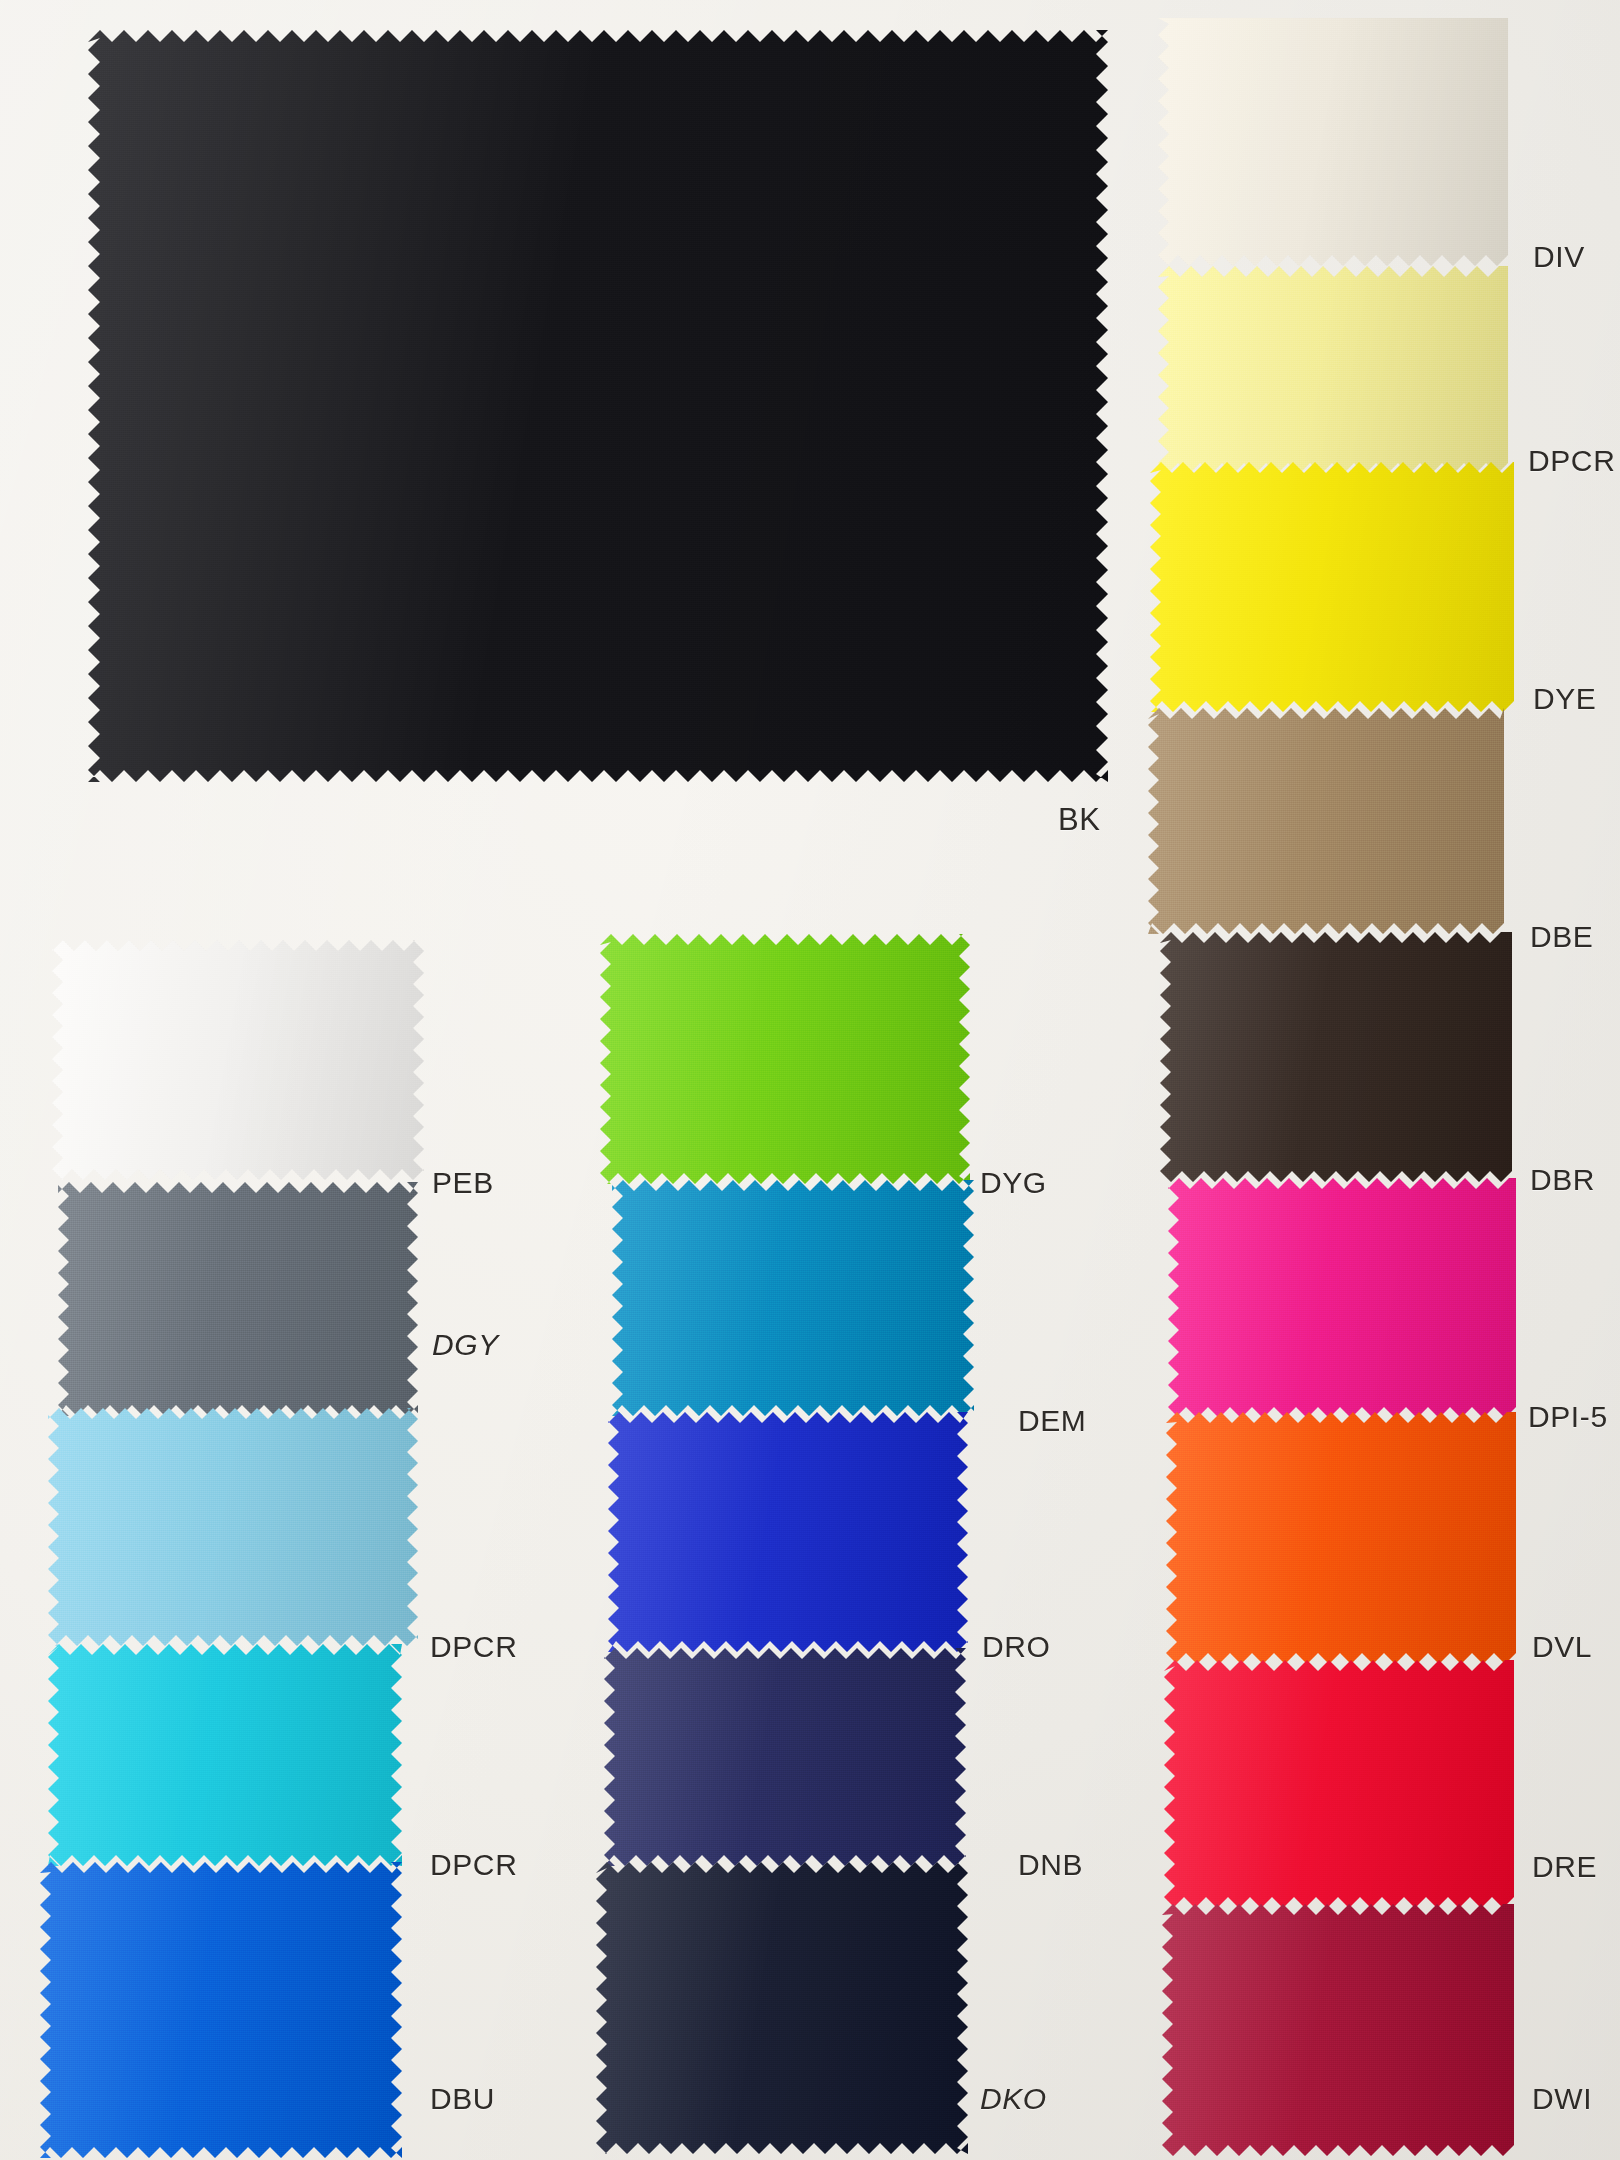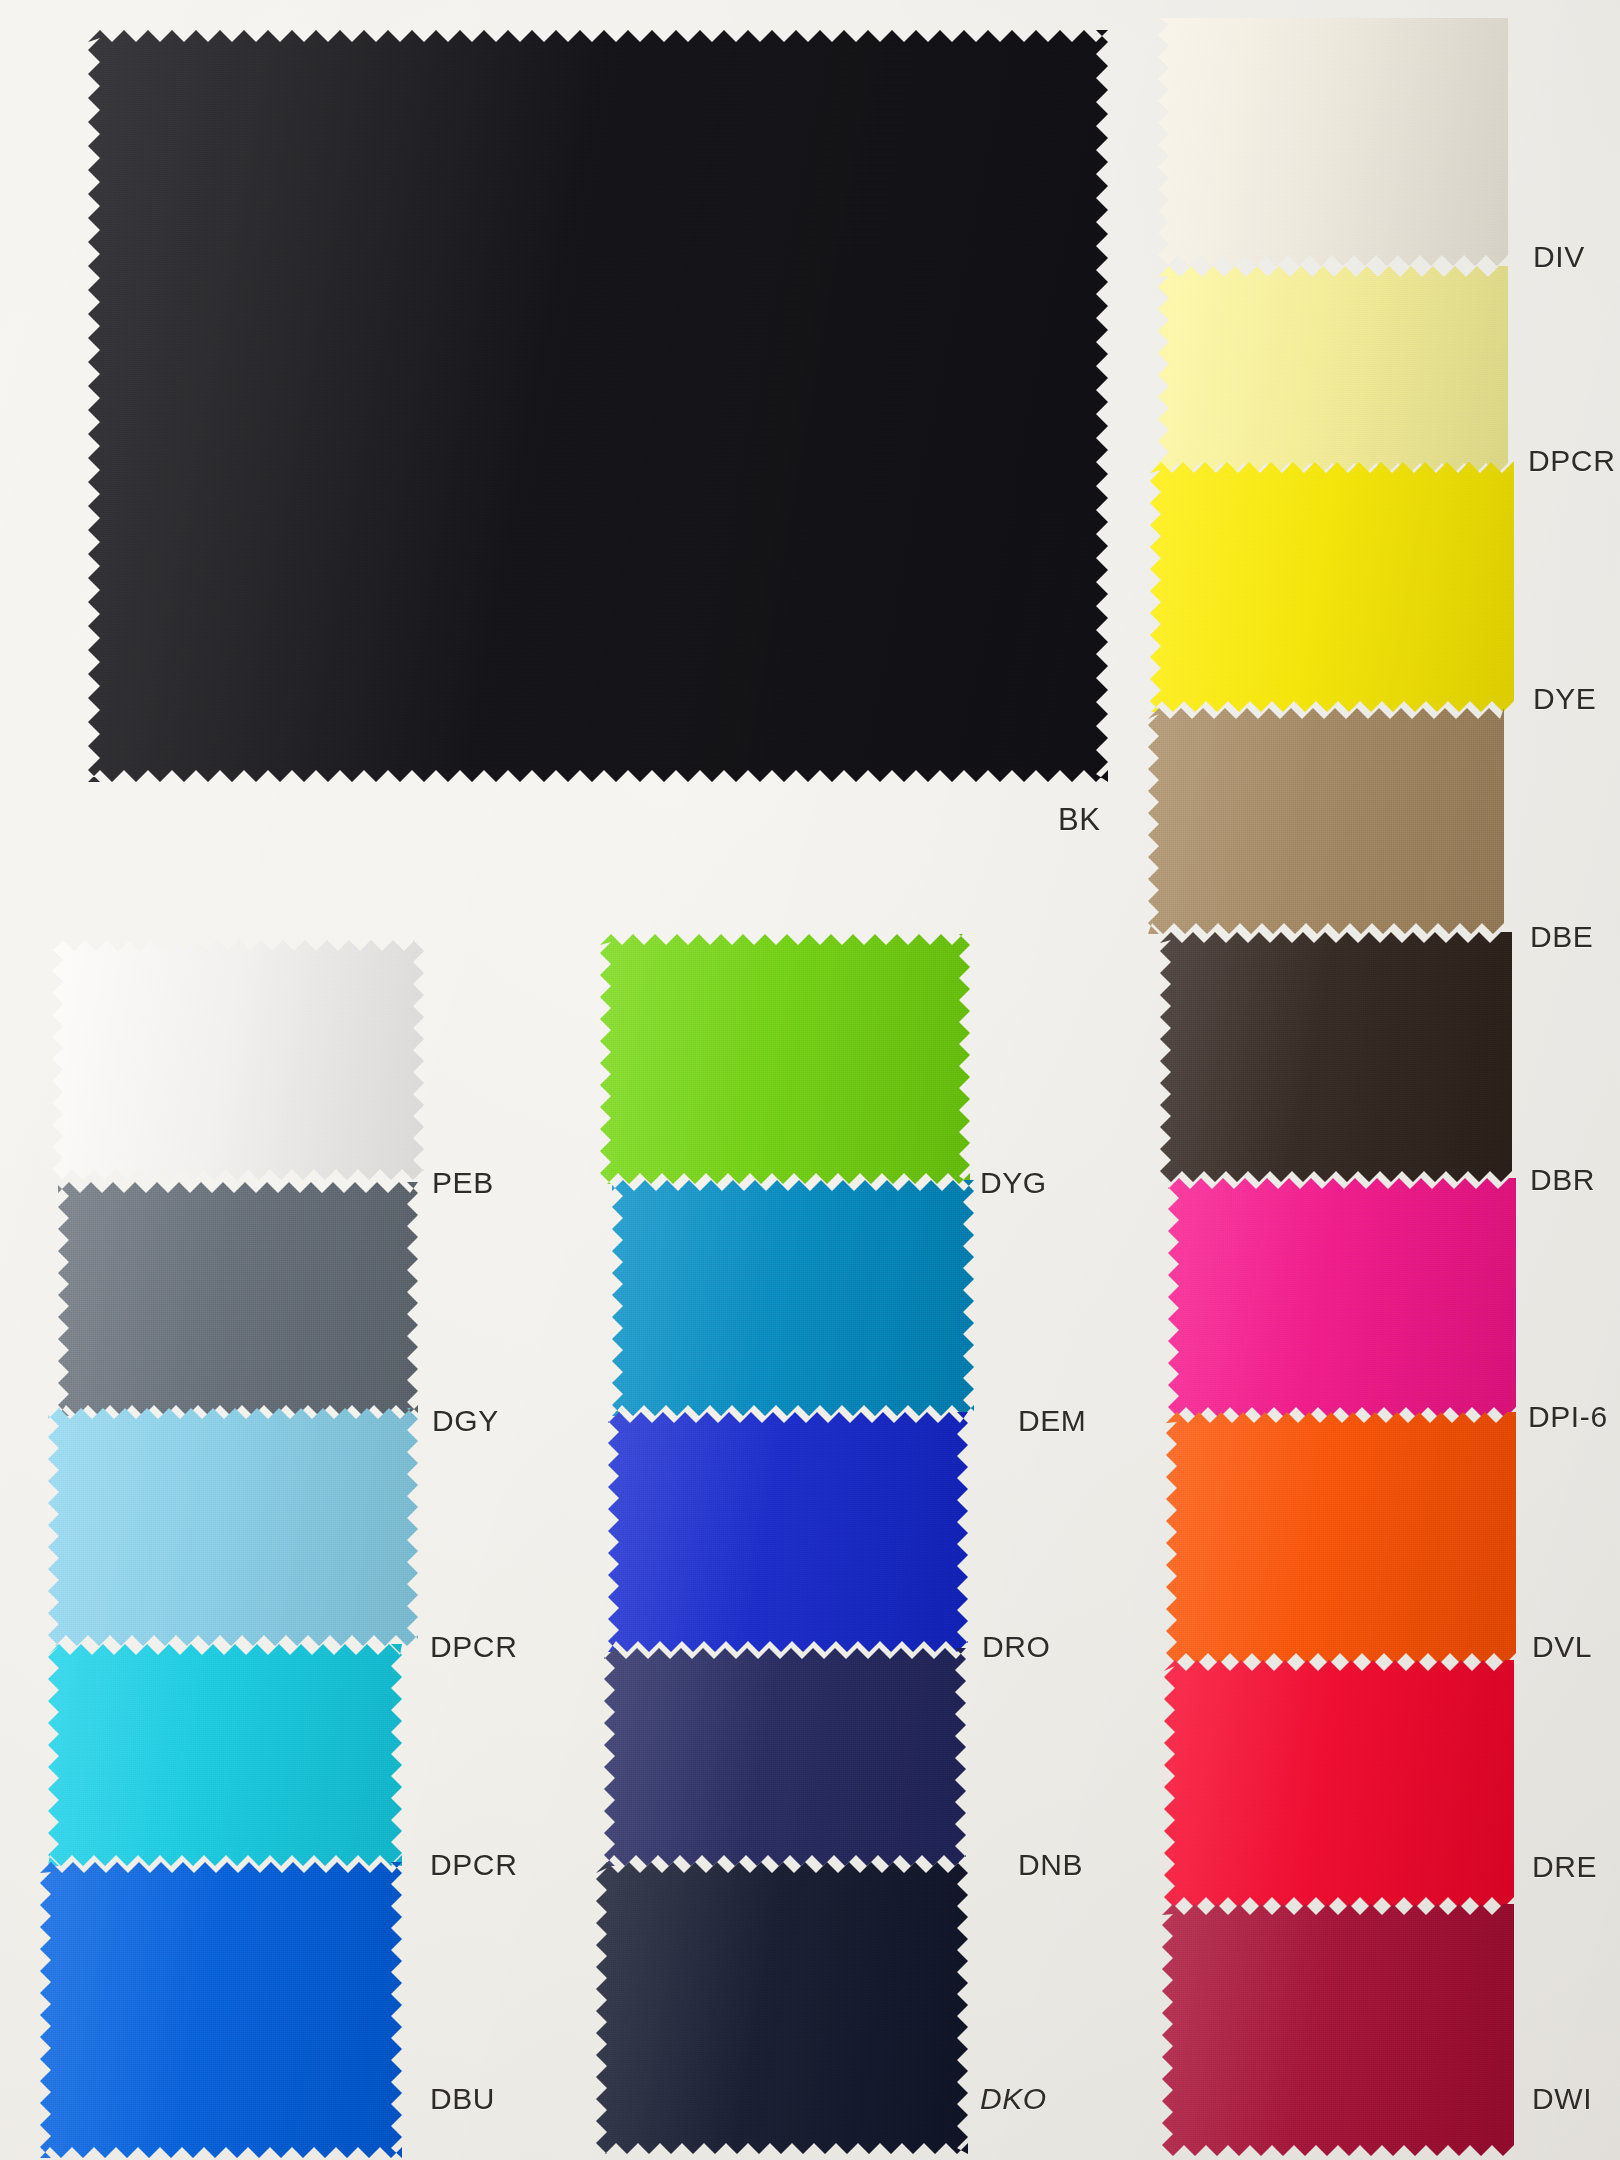--- a/index.html
+++ b/index.html
@@ -102,21 +102,21 @@
     <div class="cloth" style="background: linear-gradient(100deg, rgb(66, 54, 48) 0%, rgb(56, 44, 38) 42%, rgb(44, 32, 26) 100%); clip-path: polygon(0px 11px, 11px 0px, 22px 11px, 33px 0px, 44px 11px, 55px 0px, 66px 11px, 77px 0px, 88px 11px, 99px 0px, 110px 11px, 121px 0px, 132px 11px, 143px 0px, 154px 11px, 165px 0px, 176px 11px, 187px 0px, 198px 11px, 209px 0px, 220px 11px, 231px 0px, 242px 11px, 253px 0px, 264px 11px, 275px 0px, 286px 11px, 297px 0px, 308px 11px, 319px 0px, 330px 11px, 341px 0px, 352px 0px, 352px 250px, 352px 239px, 341px 250px, 330px 239px, 319px 250px, 308px 239px, 297px 250px, 286px 239px, 275px 250px, 264px 239px, 253px 250px, 242px 239px, 231px 250px, 220px 239px, 209px 250px, 198px 239px, 187px 250px, 176px 239px, 165px 250px, 154px 239px, 143px 250px, 132px 239px, 121px 250px, 110px 239px, 99px 250px, 88px 239px, 77px 250px, 66px 239px, 55px 250px, 44px 239px, 33px 250px, 22px 239px, 11px 250px, 0px 250px, 11px 250px, 0px 239px, 11px 228px, 0px 217px, 11px 206px, 0px 195px, 11px 184px, 0px 173px, 11px 162px, 0px 151px, 11px 140px, 0px 129px, 11px 118px, 0px 107px, 11px 96px, 0px 85px, 11px 74px, 0px 63px, 11px 52px, 0px 41px, 11px 30px, 0px 19px, 11px 8px); filter: drop-shadow(rgba(0, 0, 0, 0.22) 0px 2px 3px);"></div>
     <div class="tex" style="clip-path: polygon(0px 11px, 11px 0px, 22px 11px, 33px 0px, 44px 11px, 55px 0px, 66px 11px, 77px 0px, 88px 11px, 99px 0px, 110px 11px, 121px 0px, 132px 11px, 143px 0px, 154px 11px, 165px 0px, 176px 11px, 187px 0px, 198px 11px, 209px 0px, 220px 11px, 231px 0px, 242px 11px, 253px 0px, 264px 11px, 275px 0px, 286px 11px, 297px 0px, 308px 11px, 319px 0px, 330px 11px, 341px 0px, 352px 0px, 352px 250px, 352px 239px, 341px 250px, 330px 239px, 319px 250px, 308px 239px, 297px 250px, 286px 239px, 275px 250px, 264px 239px, 253px 250px, 242px 239px, 231px 250px, 220px 239px, 209px 250px, 198px 239px, 187px 250px, 176px 239px, 165px 250px, 154px 239px, 143px 250px, 132px 239px, 121px 250px, 110px 239px, 99px 250px, 88px 239px, 77px 250px, 66px 239px, 55px 250px, 44px 239px, 33px 250px, 22px 239px, 11px 250px, 0px 250px, 11px 250px, 0px 239px, 11px 228px, 0px 217px, 11px 206px, 0px 195px, 11px 184px, 0px 173px, 11px 162px, 0px 151px, 11px 140px, 0px 129px, 11px 118px, 0px 107px, 11px 96px, 0px 85px, 11px 74px, 0px 63px, 11px 52px, 0px 41px, 11px 30px, 0px 19px, 11px 8px);"></div>
     <div class="sheen" style="clip-path: polygon(0px 11px, 11px 0px, 22px 11px, 33px 0px, 44px 11px, 55px 0px, 66px 11px, 77px 0px, 88px 11px, 99px 0px, 110px 11px, 121px 0px, 132px 11px, 143px 0px, 154px 11px, 165px 0px, 176px 11px, 187px 0px, 198px 11px, 209px 0px, 220px 11px, 231px 0px, 242px 11px, 253px 0px, 264px 11px, 275px 0px, 286px 11px, 297px 0px, 308px 11px, 319px 0px, 330px 11px, 341px 0px, 352px 0px, 352px 250px, 352px 239px, 341px 250px, 330px 239px, 319px 250px, 308px 239px, 297px 250px, 286px 239px, 275px 250px, 264px 239px, 253px 250px, 242px 239px, 231px 250px, 220px 239px, 209px 250px, 198px 239px, 187px 250px, 176px 239px, 165px 250px, 154px 239px, 143px 250px, 132px 239px, 121px 250px, 110px 239px, 99px 250px, 88px 239px, 77px 250px, 66px 239px, 55px 250px, 44px 239px, 33px 250px, 22px 239px, 11px 250px, 0px 250px, 11px 250px, 0px 239px, 11px 228px, 0px 217px, 11px 206px, 0px 195px, 11px 184px, 0px 173px, 11px 162px, 0px 151px, 11px 140px, 0px 129px, 11px 118px, 0px 107px, 11px 96px, 0px 85px, 11px 74px, 0px 63px, 11px 52px, 0px 41px, 11px 30px, 0px 19px, 11px 8px);"></div>
   </div>
 <div class="label" style="left: 1530px; top: 1163px;">DBR</div>
 <div class="swatch" style="left: 1168px; top: 1178px; width: 348px; height: 240px; z-index: 15;">
     <div class="cloth" style="background: linear-gradient(100deg, rgb(250, 40, 150) 0%, rgb(240, 30, 140) 42%, rgb(228, 18, 128) 100%); clip-path: polygon(0px 11px, 11px 0px, 22px 11px, 33px 0px, 44px 11px, 55px 0px, 66px 11px, 77px 0px, 88px 11px, 99px 0px, 110px 11px, 121px 0px, 132px 11px, 143px 0px, 154px 11px, 165px 0px, 176px 11px, 187px 0px, 198px 11px, 209px 0px, 220px 11px, 231px 0px, 242px 11px, 253px 0px, 264px 11px, 275px 0px, 286px 11px, 297px 0px, 308px 11px, 319px 0px, 330px 11px, 341px 0px, 348px 0px, 348px 240px, 348px 229px, 337px 240px, 326px 229px, 315px 240px, 304px 229px, 293px 240px, 282px 229px, 271px 240px, 260px 229px, 249px 240px, 238px 229px, 227px 240px, 216px 229px, 205px 240px, 194px 229px, 183px 240px, 172px 229px, 161px 240px, 150px 229px, 139px 240px, 128px 229px, 117px 240px, 106px 229px, 95px 240px, 84px 229px, 73px 240px, 62px 229px, 51px 240px, 40px 229px, 29px 240px, 18px 229px, 7px 240px, 0px 240px, 11px 240px, 0px 229px, 11px 218px, 0px 207px, 11px 196px, 0px 185px, 11px 174px, 0px 163px, 11px 152px, 0px 141px, 11px 130px, 0px 119px, 11px 108px, 0px 97px, 11px 86px, 0px 75px, 11px 64px, 0px 53px, 11px 42px, 0px 31px, 11px 20px, 0px 9px); filter: drop-shadow(rgba(0, 0, 0, 0.22) 0px 2px 3px);"></div>
     <div class="tex" style="clip-path: polygon(0px 11px, 11px 0px, 22px 11px, 33px 0px, 44px 11px, 55px 0px, 66px 11px, 77px 0px, 88px 11px, 99px 0px, 110px 11px, 121px 0px, 132px 11px, 143px 0px, 154px 11px, 165px 0px, 176px 11px, 187px 0px, 198px 11px, 209px 0px, 220px 11px, 231px 0px, 242px 11px, 253px 0px, 264px 11px, 275px 0px, 286px 11px, 297px 0px, 308px 11px, 319px 0px, 330px 11px, 341px 0px, 348px 0px, 348px 240px, 348px 229px, 337px 240px, 326px 229px, 315px 240px, 304px 229px, 293px 240px, 282px 229px, 271px 240px, 260px 229px, 249px 240px, 238px 229px, 227px 240px, 216px 229px, 205px 240px, 194px 229px, 183px 240px, 172px 229px, 161px 240px, 150px 229px, 139px 240px, 128px 229px, 117px 240px, 106px 229px, 95px 240px, 84px 229px, 73px 240px, 62px 229px, 51px 240px, 40px 229px, 29px 240px, 18px 229px, 7px 240px, 0px 240px, 11px 240px, 0px 229px, 11px 218px, 0px 207px, 11px 196px, 0px 185px, 11px 174px, 0px 163px, 11px 152px, 0px 141px, 11px 130px, 0px 119px, 11px 108px, 0px 97px, 11px 86px, 0px 75px, 11px 64px, 0px 53px, 11px 42px, 0px 31px, 11px 20px, 0px 9px);"></div>
     <div class="sheen" style="clip-path: polygon(0px 11px, 11px 0px, 22px 11px, 33px 0px, 44px 11px, 55px 0px, 66px 11px, 77px 0px, 88px 11px, 99px 0px, 110px 11px, 121px 0px, 132px 11px, 143px 0px, 154px 11px, 165px 0px, 176px 11px, 187px 0px, 198px 11px, 209px 0px, 220px 11px, 231px 0px, 242px 11px, 253px 0px, 264px 11px, 275px 0px, 286px 11px, 297px 0px, 308px 11px, 319px 0px, 330px 11px, 341px 0px, 348px 0px, 348px 240px, 348px 229px, 337px 240px, 326px 229px, 315px 240px, 304px 229px, 293px 240px, 282px 229px, 271px 240px, 260px 229px, 249px 240px, 238px 229px, 227px 240px, 216px 229px, 205px 240px, 194px 229px, 183px 240px, 172px 229px, 161px 240px, 150px 229px, 139px 240px, 128px 229px, 117px 240px, 106px 229px, 95px 240px, 84px 229px, 73px 240px, 62px 229px, 51px 240px, 40px 229px, 29px 240px, 18px 229px, 7px 240px, 0px 240px, 11px 240px, 0px 229px, 11px 218px, 0px 207px, 11px 196px, 0px 185px, 11px 174px, 0px 163px, 11px 152px, 0px 141px, 11px 130px, 0px 119px, 11px 108px, 0px 97px, 11px 86px, 0px 75px, 11px 64px, 0px 53px, 11px 42px, 0px 31px, 11px 20px, 0px 9px);"></div>
   </div>
-<div class="label" style="left: 1528px; top: 1400px;">DPI-6</div>
+<div class="label" style="left: 1528px; top: 1400px;">DPI-5</div>
 <div class="swatch" style="left: 1166px; top: 1412px; width: 350px; height: 252px; z-index: 16;">
     <div class="cloth" style="background: linear-gradient(100deg, rgb(255, 96, 22) 0%, rgb(247, 86, 12) 42%, rgb(235, 74, 0) 100%); clip-path: polygon(0px 11px, 11px 0px, 22px 11px, 33px 0px, 44px 11px, 55px 0px, 66px 11px, 77px 0px, 88px 11px, 99px 0px, 110px 11px, 121px 0px, 132px 11px, 143px 0px, 154px 11px, 165px 0px, 176px 11px, 187px 0px, 198px 11px, 209px 0px, 220px 11px, 231px 0px, 242px 11px, 253px 0px, 264px 11px, 275px 0px, 286px 11px, 297px 0px, 308px 11px, 319px 0px, 330px 11px, 341px 0px, 350px 0px, 350px 252px, 350px 241px, 339px 252px, 328px 241px, 317px 252px, 306px 241px, 295px 252px, 284px 241px, 273px 252px, 262px 241px, 251px 252px, 240px 241px, 229px 252px, 218px 241px, 207px 252px, 196px 241px, 185px 252px, 174px 241px, 163px 252px, 152px 241px, 141px 252px, 130px 241px, 119px 252px, 108px 241px, 97px 252px, 86px 241px, 75px 252px, 64px 241px, 53px 252px, 42px 241px, 31px 252px, 20px 241px, 9px 252px, 0px 252px, 11px 252px, 0px 241px, 11px 230px, 0px 219px, 11px 208px, 0px 197px, 11px 186px, 0px 175px, 11px 164px, 0px 153px, 11px 142px, 0px 131px, 11px 120px, 0px 109px, 11px 98px, 0px 87px, 11px 76px, 0px 65px, 11px 54px, 0px 43px, 11px 32px, 0px 21px, 11px 10px); filter: drop-shadow(rgba(0, 0, 0, 0.22) 0px 2px 3px);"></div>
     <div class="tex" style="clip-path: polygon(0px 11px, 11px 0px, 22px 11px, 33px 0px, 44px 11px, 55px 0px, 66px 11px, 77px 0px, 88px 11px, 99px 0px, 110px 11px, 121px 0px, 132px 11px, 143px 0px, 154px 11px, 165px 0px, 176px 11px, 187px 0px, 198px 11px, 209px 0px, 220px 11px, 231px 0px, 242px 11px, 253px 0px, 264px 11px, 275px 0px, 286px 11px, 297px 0px, 308px 11px, 319px 0px, 330px 11px, 341px 0px, 350px 0px, 350px 252px, 350px 241px, 339px 252px, 328px 241px, 317px 252px, 306px 241px, 295px 252px, 284px 241px, 273px 252px, 262px 241px, 251px 252px, 240px 241px, 229px 252px, 218px 241px, 207px 252px, 196px 241px, 185px 252px, 174px 241px, 163px 252px, 152px 241px, 141px 252px, 130px 241px, 119px 252px, 108px 241px, 97px 252px, 86px 241px, 75px 252px, 64px 241px, 53px 252px, 42px 241px, 31px 252px, 20px 241px, 9px 252px, 0px 252px, 11px 252px, 0px 241px, 11px 230px, 0px 219px, 11px 208px, 0px 197px, 11px 186px, 0px 175px, 11px 164px, 0px 153px, 11px 142px, 0px 131px, 11px 120px, 0px 109px, 11px 98px, 0px 87px, 11px 76px, 0px 65px, 11px 54px, 0px 43px, 11px 32px, 0px 21px, 11px 10px);"></div>
     <div class="sheen" style="clip-path: polygon(0px 11px, 11px 0px, 22px 11px, 33px 0px, 44px 11px, 55px 0px, 66px 11px, 77px 0px, 88px 11px, 99px 0px, 110px 11px, 121px 0px, 132px 11px, 143px 0px, 154px 11px, 165px 0px, 176px 11px, 187px 0px, 198px 11px, 209px 0px, 220px 11px, 231px 0px, 242px 11px, 253px 0px, 264px 11px, 275px 0px, 286px 11px, 297px 0px, 308px 11px, 319px 0px, 330px 11px, 341px 0px, 350px 0px, 350px 252px, 350px 241px, 339px 252px, 328px 241px, 317px 252px, 306px 241px, 295px 252px, 284px 241px, 273px 252px, 262px 241px, 251px 252px, 240px 241px, 229px 252px, 218px 241px, 207px 252px, 196px 241px, 185px 252px, 174px 241px, 163px 252px, 152px 241px, 141px 252px, 130px 241px, 119px 252px, 108px 241px, 97px 252px, 86px 241px, 75px 252px, 64px 241px, 53px 252px, 42px 241px, 31px 252px, 20px 241px, 9px 252px, 0px 252px, 11px 252px, 0px 241px, 11px 230px, 0px 219px, 11px 208px, 0px 197px, 11px 186px, 0px 175px, 11px 164px, 0px 153px, 11px 142px, 0px 131px, 11px 120px, 0px 109px, 11px 98px, 0px 87px, 11px 76px, 0px 65px, 11px 54px, 0px 43px, 11px 32px, 0px 21px, 11px 10px);"></div>
   </div>
 <div class="label" style="left: 1532px; top: 1630px;">DVL</div>
 <div class="swatch" style="left: 1164px; top: 1660px; width: 350px; height: 248px; z-index: 17;">
     <div class="cloth" style="background: linear-gradient(100deg, rgb(249, 25, 60) 0%, rgb(239, 15, 50) 42%, rgb(227, 3, 38) 100%); clip-path: polygon(0px 11px, 11px 0px, 22px 11px, 33px 0px, 44px 11px, 55px 0px, 66px 11px, 77px 0px, 88px 11px, 99px 0px, 110px 11px, 121px 0px, 132px 11px, 143px 0px, 154px 11px, 165px 0px, 176px 11px, 187px 0px, 198px 11px, 209px 0px, 220px 11px, 231px 0px, 242px 11px, 253px 0px, 264px 11px, 275px 0px, 286px 11px, 297px 0px, 308px 11px, 319px 0px, 330px 11px, 341px 0px, 350px 0px, 350px 248px, 350px 237px, 339px 248px, 328px 237px, 317px 248px, 306px 237px, 295px 248px, 284px 237px, 273px 248px, 262px 237px, 251px 248px, 240px 237px, 229px 248px, 218px 237px, 207px 248px, 196px 237px, 185px 248px, 174px 237px, 163px 248px, 152px 237px, 141px 248px, 130px 237px, 119px 248px, 108px 237px, 97px 248px, 86px 237px, 75px 248px, 64px 237px, 53px 248px, 42px 237px, 31px 248px, 20px 237px, 9px 248px, 0px 248px, 11px 248px, 0px 237px, 11px 226px, 0px 215px, 11px 204px, 0px 193px, 11px 182px, 0px 171px, 11px 160px, 0px 149px, 11px 138px, 0px 127px, 11px 116px, 0px 105px, 11px 94px, 0px 83px, 11px 72px, 0px 61px, 11px 50px, 0px 39px, 11px 28px, 0px 17px, 11px 6px); filter: drop-shadow(rgba(0, 0, 0, 0.22) 0px 2px 3px);"></div>
     <div class="tex" style="clip-path: polygon(0px 11px, 11px 0px, 22px 11px, 33px 0px, 44px 11px, 55px 0px, 66px 11px, 77px 0px, 88px 11px, 99px 0px, 110px 11px, 121px 0px, 132px 11px, 143px 0px, 154px 11px, 165px 0px, 176px 11px, 187px 0px, 198px 11px, 209px 0px, 220px 11px, 231px 0px, 242px 11px, 253px 0px, 264px 11px, 275px 0px, 286px 11px, 297px 0px, 308px 11px, 319px 0px, 330px 11px, 341px 0px, 350px 0px, 350px 248px, 350px 237px, 339px 248px, 328px 237px, 317px 248px, 306px 237px, 295px 248px, 284px 237px, 273px 248px, 262px 237px, 251px 248px, 240px 237px, 229px 248px, 218px 237px, 207px 248px, 196px 237px, 185px 248px, 174px 237px, 163px 248px, 152px 237px, 141px 248px, 130px 237px, 119px 248px, 108px 237px, 97px 248px, 86px 237px, 75px 248px, 64px 237px, 53px 248px, 42px 237px, 31px 248px, 20px 237px, 9px 248px, 0px 248px, 11px 248px, 0px 237px, 11px 226px, 0px 215px, 11px 204px, 0px 193px, 11px 182px, 0px 171px, 11px 160px, 0px 149px, 11px 138px, 0px 127px, 11px 116px, 0px 105px, 11px 94px, 0px 83px, 11px 72px, 0px 61px, 11px 50px, 0px 39px, 11px 28px, 0px 17px, 11px 6px);"></div>
     <div class="sheen" style="clip-path: polygon(0px 11px, 11px 0px, 22px 11px, 33px 0px, 44px 11px, 55px 0px, 66px 11px, 77px 0px, 88px 11px, 99px 0px, 110px 11px, 121px 0px, 132px 11px, 143px 0px, 154px 11px, 165px 0px, 176px 11px, 187px 0px, 198px 11px, 209px 0px, 220px 11px, 231px 0px, 242px 11px, 253px 0px, 264px 11px, 275px 0px, 286px 11px, 297px 0px, 308px 11px, 319px 0px, 330px 11px, 341px 0px, 350px 0px, 350px 248px, 350px 237px, 339px 248px, 328px 237px, 317px 248px, 306px 237px, 295px 248px, 284px 237px, 273px 248px, 262px 237px, 251px 248px, 240px 237px, 229px 248px, 218px 237px, 207px 248px, 196px 237px, 185px 248px, 174px 237px, 163px 248px, 152px 237px, 141px 248px, 130px 237px, 119px 248px, 108px 237px, 97px 248px, 86px 237px, 75px 248px, 64px 237px, 53px 248px, 42px 237px, 31px 248px, 20px 237px, 9px 248px, 0px 248px, 11px 248px, 0px 237px, 11px 226px, 0px 215px, 11px 204px, 0px 193px, 11px 182px, 0px 171px, 11px 160px, 0px 149px, 11px 138px, 0px 127px, 11px 116px, 0px 105px, 11px 94px, 0px 83px, 11px 72px, 0px 61px, 11px 50px, 0px 39px, 11px 28px, 0px 17px, 11px 6px);"></div>
@@ -132,21 +132,21 @@
     <div class="cloth" style="background: linear-gradient(100deg, rgb(253, 252, 250) 0%, rgb(243, 242, 240) 42%, rgb(231, 230, 228) 100%); clip-path: polygon(0px 11px, 11px 0px, 22px 11px, 33px 0px, 44px 11px, 55px 0px, 66px 11px, 77px 0px, 88px 11px, 99px 0px, 110px 11px, 121px 0px, 132px 11px, 143px 0px, 154px 11px, 165px 0px, 176px 11px, 187px 0px, 198px 11px, 209px 0px, 220px 11px, 231px 0px, 242px 11px, 253px 0px, 264px 11px, 275px 0px, 286px 11px, 297px 0px, 308px 11px, 319px 0px, 330px 11px, 341px 0px, 352px 11px, 363px 0px, 372px 0px, 361px 0px, 372px 11px, 361px 22px, 372px 33px, 361px 44px, 372px 55px, 361px 66px, 372px 77px, 361px 88px, 372px 99px, 361px 110px, 372px 121px, 361px 132px, 372px 143px, 361px 154px, 372px 165px, 361px 176px, 372px 187px, 361px 198px, 372px 209px, 361px 220px, 372px 231px, 372px 240px, 372px 229px, 361px 240px, 350px 229px, 339px 240px, 328px 229px, 317px 240px, 306px 229px, 295px 240px, 284px 229px, 273px 240px, 262px 229px, 251px 240px, 240px 229px, 229px 240px, 218px 229px, 207px 240px, 196px 229px, 185px 240px, 174px 229px, 163px 240px, 152px 229px, 141px 240px, 130px 229px, 119px 240px, 108px 229px, 97px 240px, 86px 229px, 75px 240px, 64px 229px, 53px 240px, 42px 229px, 31px 240px, 20px 229px, 9px 240px, 0px 240px, 11px 240px, 0px 229px, 11px 218px, 0px 207px, 11px 196px, 0px 185px, 11px 174px, 0px 163px, 11px 152px, 0px 141px, 11px 130px, 0px 119px, 11px 108px, 0px 97px, 11px 86px, 0px 75px, 11px 64px, 0px 53px, 11px 42px, 0px 31px, 11px 20px, 0px 9px); filter: drop-shadow(rgba(0, 0, 0, 0.22) 0px 2px 3px);"></div>
     <div class="tex" style="clip-path: polygon(0px 11px, 11px 0px, 22px 11px, 33px 0px, 44px 11px, 55px 0px, 66px 11px, 77px 0px, 88px 11px, 99px 0px, 110px 11px, 121px 0px, 132px 11px, 143px 0px, 154px 11px, 165px 0px, 176px 11px, 187px 0px, 198px 11px, 209px 0px, 220px 11px, 231px 0px, 242px 11px, 253px 0px, 264px 11px, 275px 0px, 286px 11px, 297px 0px, 308px 11px, 319px 0px, 330px 11px, 341px 0px, 352px 11px, 363px 0px, 372px 0px, 361px 0px, 372px 11px, 361px 22px, 372px 33px, 361px 44px, 372px 55px, 361px 66px, 372px 77px, 361px 88px, 372px 99px, 361px 110px, 372px 121px, 361px 132px, 372px 143px, 361px 154px, 372px 165px, 361px 176px, 372px 187px, 361px 198px, 372px 209px, 361px 220px, 372px 231px, 372px 240px, 372px 229px, 361px 240px, 350px 229px, 339px 240px, 328px 229px, 317px 240px, 306px 229px, 295px 240px, 284px 229px, 273px 240px, 262px 229px, 251px 240px, 240px 229px, 229px 240px, 218px 229px, 207px 240px, 196px 229px, 185px 240px, 174px 229px, 163px 240px, 152px 229px, 141px 240px, 130px 229px, 119px 240px, 108px 229px, 97px 240px, 86px 229px, 75px 240px, 64px 229px, 53px 240px, 42px 229px, 31px 240px, 20px 229px, 9px 240px, 0px 240px, 11px 240px, 0px 229px, 11px 218px, 0px 207px, 11px 196px, 0px 185px, 11px 174px, 0px 163px, 11px 152px, 0px 141px, 11px 130px, 0px 119px, 11px 108px, 0px 97px, 11px 86px, 0px 75px, 11px 64px, 0px 53px, 11px 42px, 0px 31px, 11px 20px, 0px 9px);"></div>
     <div class="sheen" style="clip-path: polygon(0px 11px, 11px 0px, 22px 11px, 33px 0px, 44px 11px, 55px 0px, 66px 11px, 77px 0px, 88px 11px, 99px 0px, 110px 11px, 121px 0px, 132px 11px, 143px 0px, 154px 11px, 165px 0px, 176px 11px, 187px 0px, 198px 11px, 209px 0px, 220px 11px, 231px 0px, 242px 11px, 253px 0px, 264px 11px, 275px 0px, 286px 11px, 297px 0px, 308px 11px, 319px 0px, 330px 11px, 341px 0px, 352px 11px, 363px 0px, 372px 0px, 361px 0px, 372px 11px, 361px 22px, 372px 33px, 361px 44px, 372px 55px, 361px 66px, 372px 77px, 361px 88px, 372px 99px, 361px 110px, 372px 121px, 361px 132px, 372px 143px, 361px 154px, 372px 165px, 361px 176px, 372px 187px, 361px 198px, 372px 209px, 361px 220px, 372px 231px, 372px 240px, 372px 229px, 361px 240px, 350px 229px, 339px 240px, 328px 229px, 317px 240px, 306px 229px, 295px 240px, 284px 229px, 273px 240px, 262px 229px, 251px 240px, 240px 229px, 229px 240px, 218px 229px, 207px 240px, 196px 229px, 185px 240px, 174px 229px, 163px 240px, 152px 229px, 141px 240px, 130px 229px, 119px 240px, 108px 229px, 97px 240px, 86px 229px, 75px 240px, 64px 229px, 53px 240px, 42px 229px, 31px 240px, 20px 229px, 9px 240px, 0px 240px, 11px 240px, 0px 229px, 11px 218px, 0px 207px, 11px 196px, 0px 185px, 11px 174px, 0px 163px, 11px 152px, 0px 141px, 11px 130px, 0px 119px, 11px 108px, 0px 97px, 11px 86px, 0px 75px, 11px 64px, 0px 53px, 11px 42px, 0px 31px, 11px 20px, 0px 9px);"></div>
   </div>
 <div class="label" style="left: 432px; top: 1166px;">PEB</div>
 <div class="swatch" style="left: 58px; top: 1182px; width: 360px; height: 234px; z-index: 11;">
     <div class="cloth" style="background: linear-gradient(100deg, rgb(116, 124, 133) 0%, rgb(106, 114, 123) 42%, rgb(94, 102, 111) 100%); clip-path: polygon(0px 11px, 11px 0px, 22px 11px, 33px 0px, 44px 11px, 55px 0px, 66px 11px, 77px 0px, 88px 11px, 99px 0px, 110px 11px, 121px 0px, 132px 11px, 143px 0px, 154px 11px, 165px 0px, 176px 11px, 187px 0px, 198px 11px, 209px 0px, 220px 11px, 231px 0px, 242px 11px, 253px 0px, 264px 11px, 275px 0px, 286px 11px, 297px 0px, 308px 11px, 319px 0px, 330px 11px, 341px 0px, 352px 11px, 360px 0px, 349px 0px, 360px 11px, 349px 22px, 360px 33px, 349px 44px, 360px 55px, 349px 66px, 360px 77px, 349px 88px, 360px 99px, 349px 110px, 360px 121px, 349px 132px, 360px 143px, 349px 154px, 360px 165px, 349px 176px, 360px 187px, 349px 198px, 360px 209px, 349px 220px, 360px 231px, 360px 234px, 360px 223px, 349px 234px, 338px 223px, 327px 234px, 316px 223px, 305px 234px, 294px 223px, 283px 234px, 272px 223px, 261px 234px, 250px 223px, 239px 234px, 228px 223px, 217px 234px, 206px 223px, 195px 234px, 184px 223px, 173px 234px, 162px 223px, 151px 234px, 140px 223px, 129px 234px, 118px 223px, 107px 234px, 96px 223px, 85px 234px, 74px 223px, 63px 234px, 52px 223px, 41px 234px, 30px 223px, 19px 234px, 8px 223px, 0px 234px, 11px 234px, 0px 223px, 11px 212px, 0px 201px, 11px 190px, 0px 179px, 11px 168px, 0px 157px, 11px 146px, 0px 135px, 11px 124px, 0px 113px, 11px 102px, 0px 91px, 11px 80px, 0px 69px, 11px 58px, 0px 47px, 11px 36px, 0px 25px, 11px 14px, 0px 3px); filter: drop-shadow(rgba(0, 0, 0, 0.22) 0px 2px 3px);"></div>
     <div class="tex" style="clip-path: polygon(0px 11px, 11px 0px, 22px 11px, 33px 0px, 44px 11px, 55px 0px, 66px 11px, 77px 0px, 88px 11px, 99px 0px, 110px 11px, 121px 0px, 132px 11px, 143px 0px, 154px 11px, 165px 0px, 176px 11px, 187px 0px, 198px 11px, 209px 0px, 220px 11px, 231px 0px, 242px 11px, 253px 0px, 264px 11px, 275px 0px, 286px 11px, 297px 0px, 308px 11px, 319px 0px, 330px 11px, 341px 0px, 352px 11px, 360px 0px, 349px 0px, 360px 11px, 349px 22px, 360px 33px, 349px 44px, 360px 55px, 349px 66px, 360px 77px, 349px 88px, 360px 99px, 349px 110px, 360px 121px, 349px 132px, 360px 143px, 349px 154px, 360px 165px, 349px 176px, 360px 187px, 349px 198px, 360px 209px, 349px 220px, 360px 231px, 360px 234px, 360px 223px, 349px 234px, 338px 223px, 327px 234px, 316px 223px, 305px 234px, 294px 223px, 283px 234px, 272px 223px, 261px 234px, 250px 223px, 239px 234px, 228px 223px, 217px 234px, 206px 223px, 195px 234px, 184px 223px, 173px 234px, 162px 223px, 151px 234px, 140px 223px, 129px 234px, 118px 223px, 107px 234px, 96px 223px, 85px 234px, 74px 223px, 63px 234px, 52px 223px, 41px 234px, 30px 223px, 19px 234px, 8px 223px, 0px 234px, 11px 234px, 0px 223px, 11px 212px, 0px 201px, 11px 190px, 0px 179px, 11px 168px, 0px 157px, 11px 146px, 0px 135px, 11px 124px, 0px 113px, 11px 102px, 0px 91px, 11px 80px, 0px 69px, 11px 58px, 0px 47px, 11px 36px, 0px 25px, 11px 14px, 0px 3px);"></div>
     <div class="sheen" style="clip-path: polygon(0px 11px, 11px 0px, 22px 11px, 33px 0px, 44px 11px, 55px 0px, 66px 11px, 77px 0px, 88px 11px, 99px 0px, 110px 11px, 121px 0px, 132px 11px, 143px 0px, 154px 11px, 165px 0px, 176px 11px, 187px 0px, 198px 11px, 209px 0px, 220px 11px, 231px 0px, 242px 11px, 253px 0px, 264px 11px, 275px 0px, 286px 11px, 297px 0px, 308px 11px, 319px 0px, 330px 11px, 341px 0px, 352px 11px, 360px 0px, 349px 0px, 360px 11px, 349px 22px, 360px 33px, 349px 44px, 360px 55px, 349px 66px, 360px 77px, 349px 88px, 360px 99px, 349px 110px, 360px 121px, 349px 132px, 360px 143px, 349px 154px, 360px 165px, 349px 176px, 360px 187px, 349px 198px, 360px 209px, 349px 220px, 360px 231px, 360px 234px, 360px 223px, 349px 234px, 338px 223px, 327px 234px, 316px 223px, 305px 234px, 294px 223px, 283px 234px, 272px 223px, 261px 234px, 250px 223px, 239px 234px, 228px 223px, 217px 234px, 206px 223px, 195px 234px, 184px 223px, 173px 234px, 162px 223px, 151px 234px, 140px 223px, 129px 234px, 118px 223px, 107px 234px, 96px 223px, 85px 234px, 74px 223px, 63px 234px, 52px 223px, 41px 234px, 30px 223px, 19px 234px, 8px 223px, 0px 234px, 11px 234px, 0px 223px, 11px 212px, 0px 201px, 11px 190px, 0px 179px, 11px 168px, 0px 157px, 11px 146px, 0px 135px, 11px 124px, 0px 113px, 11px 102px, 0px 91px, 11px 80px, 0px 69px, 11px 58px, 0px 47px, 11px 36px, 0px 25px, 11px 14px, 0px 3px);"></div>
   </div>
-<div class="label" style="left: 432px; top: 1404px;">DGY</div>
+<div class="label" style="left: 432px; top: 1328px; font-style: italic;">DGY</div>
 <div class="swatch" style="left: 48px; top: 1408px; width: 370px; height: 238px; z-index: 12;">
     <div class="cloth" style="background: linear-gradient(100deg, rgb(150, 217, 240) 0%, rgb(140, 207, 230) 42%, rgb(128, 195, 218) 100%); clip-path: polygon(0px 11px, 11px 0px, 22px 11px, 33px 0px, 44px 11px, 55px 0px, 66px 11px, 77px 0px, 88px 11px, 99px 0px, 110px 11px, 121px 0px, 132px 11px, 143px 0px, 154px 11px, 165px 0px, 176px 11px, 187px 0px, 198px 11px, 209px 0px, 220px 11px, 231px 0px, 242px 11px, 253px 0px, 264px 11px, 275px 0px, 286px 11px, 297px 0px, 308px 11px, 319px 0px, 330px 11px, 341px 0px, 352px 11px, 363px 0px, 370px 0px, 359px 0px, 370px 11px, 359px 22px, 370px 33px, 359px 44px, 370px 55px, 359px 66px, 370px 77px, 359px 88px, 370px 99px, 359px 110px, 370px 121px, 359px 132px, 370px 143px, 359px 154px, 370px 165px, 359px 176px, 370px 187px, 359px 198px, 370px 209px, 359px 220px, 370px 231px, 370px 238px, 370px 227px, 359px 238px, 348px 227px, 337px 238px, 326px 227px, 315px 238px, 304px 227px, 293px 238px, 282px 227px, 271px 238px, 260px 227px, 249px 238px, 238px 227px, 227px 238px, 216px 227px, 205px 238px, 194px 227px, 183px 238px, 172px 227px, 161px 238px, 150px 227px, 139px 238px, 128px 227px, 117px 238px, 106px 227px, 95px 238px, 84px 227px, 73px 238px, 62px 227px, 51px 238px, 40px 227px, 29px 238px, 18px 227px, 7px 238px, 0px 238px, 11px 238px, 0px 227px, 11px 216px, 0px 205px, 11px 194px, 0px 183px, 11px 172px, 0px 161px, 11px 150px, 0px 139px, 11px 128px, 0px 117px, 11px 106px, 0px 95px, 11px 84px, 0px 73px, 11px 62px, 0px 51px, 11px 40px, 0px 29px, 11px 18px, 0px 7px); filter: drop-shadow(rgba(0, 0, 0, 0.22) 0px 2px 3px);"></div>
     <div class="tex" style="clip-path: polygon(0px 11px, 11px 0px, 22px 11px, 33px 0px, 44px 11px, 55px 0px, 66px 11px, 77px 0px, 88px 11px, 99px 0px, 110px 11px, 121px 0px, 132px 11px, 143px 0px, 154px 11px, 165px 0px, 176px 11px, 187px 0px, 198px 11px, 209px 0px, 220px 11px, 231px 0px, 242px 11px, 253px 0px, 264px 11px, 275px 0px, 286px 11px, 297px 0px, 308px 11px, 319px 0px, 330px 11px, 341px 0px, 352px 11px, 363px 0px, 370px 0px, 359px 0px, 370px 11px, 359px 22px, 370px 33px, 359px 44px, 370px 55px, 359px 66px, 370px 77px, 359px 88px, 370px 99px, 359px 110px, 370px 121px, 359px 132px, 370px 143px, 359px 154px, 370px 165px, 359px 176px, 370px 187px, 359px 198px, 370px 209px, 359px 220px, 370px 231px, 370px 238px, 370px 227px, 359px 238px, 348px 227px, 337px 238px, 326px 227px, 315px 238px, 304px 227px, 293px 238px, 282px 227px, 271px 238px, 260px 227px, 249px 238px, 238px 227px, 227px 238px, 216px 227px, 205px 238px, 194px 227px, 183px 238px, 172px 227px, 161px 238px, 150px 227px, 139px 238px, 128px 227px, 117px 238px, 106px 227px, 95px 238px, 84px 227px, 73px 238px, 62px 227px, 51px 238px, 40px 227px, 29px 238px, 18px 227px, 7px 238px, 0px 238px, 11px 238px, 0px 227px, 11px 216px, 0px 205px, 11px 194px, 0px 183px, 11px 172px, 0px 161px, 11px 150px, 0px 139px, 11px 128px, 0px 117px, 11px 106px, 0px 95px, 11px 84px, 0px 73px, 11px 62px, 0px 51px, 11px 40px, 0px 29px, 11px 18px, 0px 7px);"></div>
     <div class="sheen" style="clip-path: polygon(0px 11px, 11px 0px, 22px 11px, 33px 0px, 44px 11px, 55px 0px, 66px 11px, 77px 0px, 88px 11px, 99px 0px, 110px 11px, 121px 0px, 132px 11px, 143px 0px, 154px 11px, 165px 0px, 176px 11px, 187px 0px, 198px 11px, 209px 0px, 220px 11px, 231px 0px, 242px 11px, 253px 0px, 264px 11px, 275px 0px, 286px 11px, 297px 0px, 308px 11px, 319px 0px, 330px 11px, 341px 0px, 352px 11px, 363px 0px, 370px 0px, 359px 0px, 370px 11px, 359px 22px, 370px 33px, 359px 44px, 370px 55px, 359px 66px, 370px 77px, 359px 88px, 370px 99px, 359px 110px, 370px 121px, 359px 132px, 370px 143px, 359px 154px, 370px 165px, 359px 176px, 370px 187px, 359px 198px, 370px 209px, 359px 220px, 370px 231px, 370px 238px, 370px 227px, 359px 238px, 348px 227px, 337px 238px, 326px 227px, 315px 238px, 304px 227px, 293px 238px, 282px 227px, 271px 238px, 260px 227px, 249px 238px, 238px 227px, 227px 238px, 216px 227px, 205px 238px, 194px 227px, 183px 238px, 172px 227px, 161px 238px, 150px 227px, 139px 238px, 128px 227px, 117px 238px, 106px 227px, 95px 238px, 84px 227px, 73px 238px, 62px 227px, 51px 238px, 40px 227px, 29px 238px, 18px 227px, 7px 238px, 0px 238px, 11px 238px, 0px 227px, 11px 216px, 0px 205px, 11px 194px, 0px 183px, 11px 172px, 0px 161px, 11px 150px, 0px 139px, 11px 128px, 0px 117px, 11px 106px, 0px 95px, 11px 84px, 0px 73px, 11px 62px, 0px 51px, 11px 40px, 0px 29px, 11px 18px, 0px 7px);"></div>
   </div>
 <div class="label" style="left: 430px; top: 1630px;">DPCR</div>
 <div class="swatch" style="left: 48px; top: 1644px; width: 354px; height: 222px; z-index: 13;">
     <div class="cloth" style="background: linear-gradient(100deg, rgb(41, 213, 234) 0%, rgb(31, 203, 224) 42%, rgb(19, 191, 212) 100%); clip-path: polygon(0px 11px, 11px 0px, 22px 11px, 33px 0px, 44px 11px, 55px 0px, 66px 11px, 77px 0px, 88px 11px, 99px 0px, 110px 11px, 121px 0px, 132px 11px, 143px 0px, 154px 11px, 165px 0px, 176px 11px, 187px 0px, 198px 11px, 209px 0px, 220px 11px, 231px 0px, 242px 11px, 253px 0px, 264px 11px, 275px 0px, 286px 11px, 297px 0px, 308px 11px, 319px 0px, 330px 11px, 341px 0px, 352px 11px, 354px 0px, 343px 0px, 354px 11px, 343px 22px, 354px 33px, 343px 44px, 354px 55px, 343px 66px, 354px 77px, 343px 88px, 354px 99px, 343px 110px, 354px 121px, 343px 132px, 354px 143px, 343px 154px, 354px 165px, 343px 176px, 354px 187px, 343px 198px, 354px 209px, 343px 220px, 354px 222px, 354px 211px, 343px 222px, 332px 211px, 321px 222px, 310px 211px, 299px 222px, 288px 211px, 277px 222px, 266px 211px, 255px 222px, 244px 211px, 233px 222px, 222px 211px, 211px 222px, 200px 211px, 189px 222px, 178px 211px, 167px 222px, 156px 211px, 145px 222px, 134px 211px, 123px 222px, 112px 211px, 101px 222px, 90px 211px, 79px 222px, 68px 211px, 57px 222px, 46px 211px, 35px 222px, 24px 211px, 13px 222px, 2px 211px, 0px 222px, 11px 222px, 0px 211px, 11px 200px, 0px 189px, 11px 178px, 0px 167px, 11px 156px, 0px 145px, 11px 134px, 0px 123px, 11px 112px, 0px 101px, 11px 90px, 0px 79px, 11px 68px, 0px 57px, 11px 46px, 0px 35px, 11px 24px, 0px 13px, 11px 2px); filter: drop-shadow(rgba(0, 0, 0, 0.22) 0px 2px 3px);"></div>
     <div class="tex" style="clip-path: polygon(0px 11px, 11px 0px, 22px 11px, 33px 0px, 44px 11px, 55px 0px, 66px 11px, 77px 0px, 88px 11px, 99px 0px, 110px 11px, 121px 0px, 132px 11px, 143px 0px, 154px 11px, 165px 0px, 176px 11px, 187px 0px, 198px 11px, 209px 0px, 220px 11px, 231px 0px, 242px 11px, 253px 0px, 264px 11px, 275px 0px, 286px 11px, 297px 0px, 308px 11px, 319px 0px, 330px 11px, 341px 0px, 352px 11px, 354px 0px, 343px 0px, 354px 11px, 343px 22px, 354px 33px, 343px 44px, 354px 55px, 343px 66px, 354px 77px, 343px 88px, 354px 99px, 343px 110px, 354px 121px, 343px 132px, 354px 143px, 343px 154px, 354px 165px, 343px 176px, 354px 187px, 343px 198px, 354px 209px, 343px 220px, 354px 222px, 354px 211px, 343px 222px, 332px 211px, 321px 222px, 310px 211px, 299px 222px, 288px 211px, 277px 222px, 266px 211px, 255px 222px, 244px 211px, 233px 222px, 222px 211px, 211px 222px, 200px 211px, 189px 222px, 178px 211px, 167px 222px, 156px 211px, 145px 222px, 134px 211px, 123px 222px, 112px 211px, 101px 222px, 90px 211px, 79px 222px, 68px 211px, 57px 222px, 46px 211px, 35px 222px, 24px 211px, 13px 222px, 2px 211px, 0px 222px, 11px 222px, 0px 211px, 11px 200px, 0px 189px, 11px 178px, 0px 167px, 11px 156px, 0px 145px, 11px 134px, 0px 123px, 11px 112px, 0px 101px, 11px 90px, 0px 79px, 11px 68px, 0px 57px, 11px 46px, 0px 35px, 11px 24px, 0px 13px, 11px 2px);"></div>
     <div class="sheen" style="clip-path: polygon(0px 11px, 11px 0px, 22px 11px, 33px 0px, 44px 11px, 55px 0px, 66px 11px, 77px 0px, 88px 11px, 99px 0px, 110px 11px, 121px 0px, 132px 11px, 143px 0px, 154px 11px, 165px 0px, 176px 11px, 187px 0px, 198px 11px, 209px 0px, 220px 11px, 231px 0px, 242px 11px, 253px 0px, 264px 11px, 275px 0px, 286px 11px, 297px 0px, 308px 11px, 319px 0px, 330px 11px, 341px 0px, 352px 11px, 354px 0px, 343px 0px, 354px 11px, 343px 22px, 354px 33px, 343px 44px, 354px 55px, 343px 66px, 354px 77px, 343px 88px, 354px 99px, 343px 110px, 354px 121px, 343px 132px, 354px 143px, 343px 154px, 354px 165px, 343px 176px, 354px 187px, 343px 198px, 354px 209px, 343px 220px, 354px 222px, 354px 211px, 343px 222px, 332px 211px, 321px 222px, 310px 211px, 299px 222px, 288px 211px, 277px 222px, 266px 211px, 255px 222px, 244px 211px, 233px 222px, 222px 211px, 211px 222px, 200px 211px, 189px 222px, 178px 211px, 167px 222px, 156px 211px, 145px 222px, 134px 211px, 123px 222px, 112px 211px, 101px 222px, 90px 211px, 79px 222px, 68px 211px, 57px 222px, 46px 211px, 35px 222px, 24px 211px, 13px 222px, 2px 211px, 0px 222px, 11px 222px, 0px 211px, 11px 200px, 0px 189px, 11px 178px, 0px 167px, 11px 156px, 0px 145px, 11px 134px, 0px 123px, 11px 112px, 0px 101px, 11px 90px, 0px 79px, 11px 68px, 0px 57px, 11px 46px, 0px 35px, 11px 24px, 0px 13px, 11px 2px);"></div>

